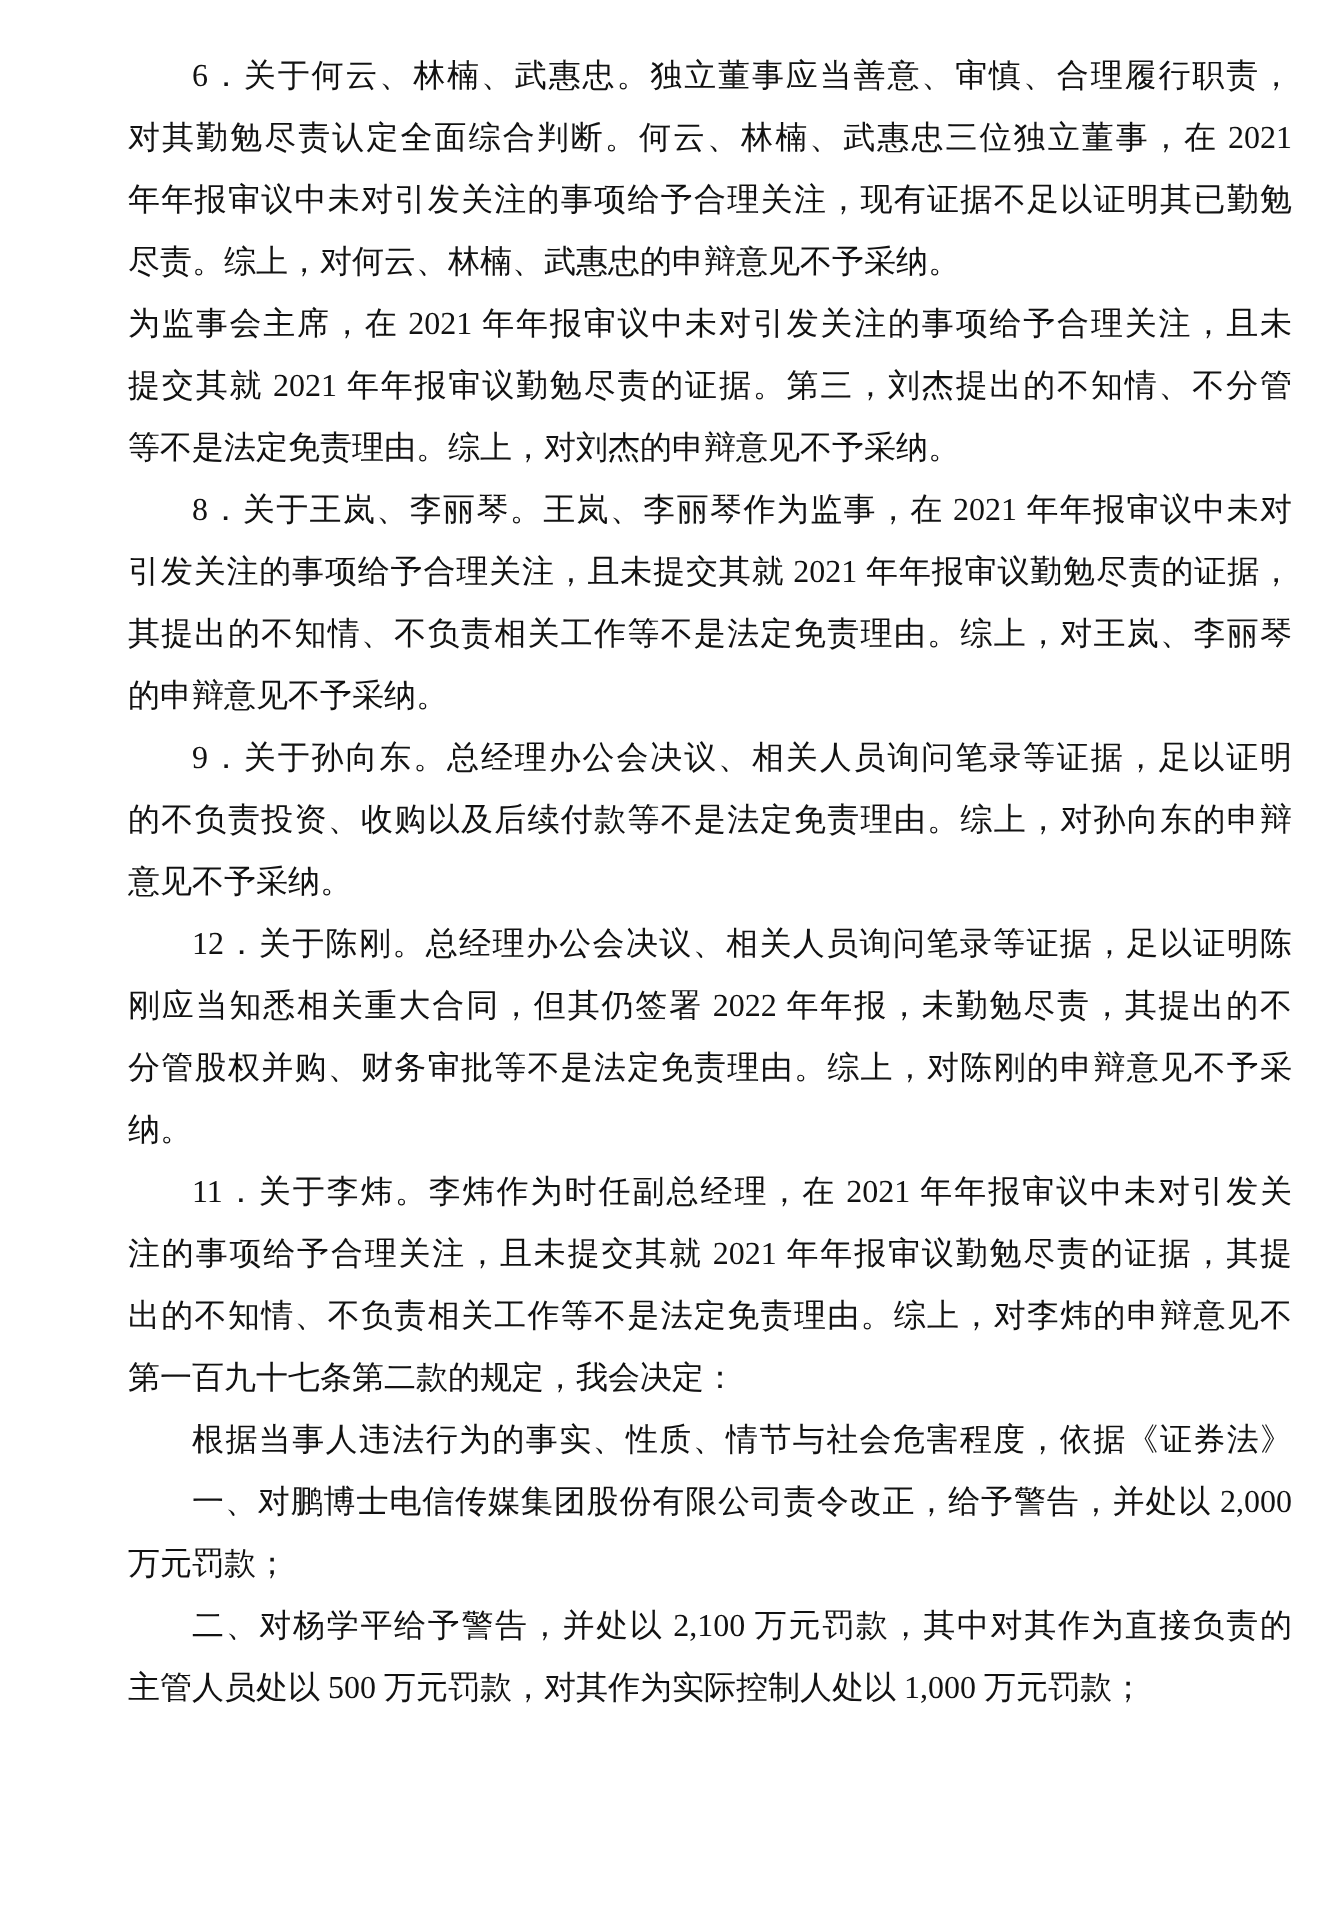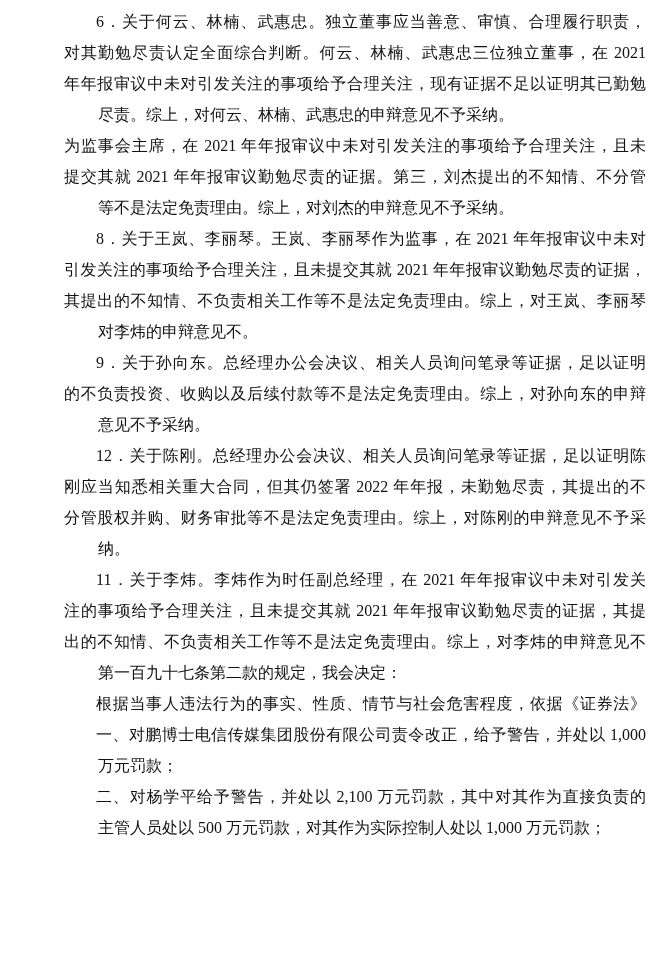--- a/index.html
+++ b/index.html
@@ -9,21 +9,21 @@
   }
   body {
     width: 664px;
     height: 965px;
     overflow: hidden;
   }
   .page {
     box-sizing: border-box;
     width: 664px;
     height: 965px;
-    padding: 6px 18px 0 64px;
+    padding: 23px 18px 0 64px;
     background: #ffffff;
   }
   .paragraph {
     margin: 0;
     padding: 0;
   }
   .line {
     font-family: "Liberation Serif", "DejaVu Serif", serif;
     font-size: 16px;
     line-height: 31px;
@@ -33,21 +33,20 @@
     text-align: justify;
     
     text-align-last: justify;
     text-justify: inter-ideograph;
   }
   .line.first {
     text-indent: 2em;
   }
   .line.last {
     text-align-last: left;
-    margin-left: 34px;
   }
 </style>
 </head>
 <body>
 
 <main class="page">
   <div id="document-body">
       <div class="paragraph">
         <div class="line first">6．关于何云、林楠、武惠忠。独立董事应当善意、审慎、合理履行职责，</div>
         <div class="line">对其勤勉尽责认定全面综合判断。何云、林楠、武惠忠三位独立董事，在 2021</div>
@@ -56,21 +55,21 @@
       </div>
       <div class="paragraph">
         <div class="line">为监事会主席，在 2021 年年报审议中未对引发关注的事项给予合理关注，且未</div>
         <div class="line">提交其就 2021 年年报审议勤勉尽责的证据。第三，刘杰提出的不知情、不分管</div>
         <div class="line last">等不是法定免责理由。综上，对刘杰的申辩意见不予采纳。</div>
       </div>
       <div class="paragraph">
         <div class="line first">8．关于王岚、李丽琴。王岚、李丽琴作为监事，在 2021 年年报审议中未对</div>
         <div class="line">引发关注的事项给予合理关注，且未提交其就 2021 年年报审议勤勉尽责的证据，</div>
         <div class="line">其提出的不知情、不负责相关工作等不是法定免责理由。综上，对王岚、李丽琴</div>
-        <div class="line last">对李炜的申辩意见不。</div>
+        <div class="line last">的申辩意见不予采纳。</div>
       </div>
       <div class="paragraph">
         <div class="line first">9．关于孙向东。总经理办公会决议、相关人员询问笔录等证据，足以证明</div>
         <div class="line">的不负责投资、收购以及后续付款等不是法定免责理由。综上，对孙向东的申辩</div>
         <div class="line last">意见不予采纳。</div>
       </div>
       <div class="paragraph">
         <div class="line first">12．关于陈刚。总经理办公会决议、相关人员询问笔录等证据，足以证明陈</div>
         <div class="line">刚应当知悉相关重大合同，但其仍签署 2022 年年报，未勤勉尽责，其提出的不</div>
         <div class="line">分管股权并购、财务审批等不是法定免责理由。综上，对陈刚的申辩意见不予采</div>
@@ -79,21 +78,21 @@
       <div class="paragraph">
         <div class="line first">11．关于李炜。李炜作为时任副总经理，在 2021 年年报审议中未对引发关</div>
         <div class="line">注的事项给予合理关注，且未提交其就 2021 年年报审议勤勉尽责的证据，其提</div>
         <div class="line">出的不知情、不负责相关工作等不是法定免责理由。综上，对李炜的申辩意见不</div>
       </div>
       <div class="paragraph">
         <div class="line last">第一百九十七条第二款的规定，我会决定：</div>
         <div class="line first">根据当事人违法行为的事实、性质、情节与社会危害程度，依据《证券法》</div>
       </div>
       <div class="paragraph">
-        <div class="line first">一、对鹏博士电信传媒集团股份有限公司责令改正，给予警告，并处以 1,000</div>
+        <div class="line first">一、对鹏博士电信传媒集团股份有限公司责令改正，给予警告，并处以 2,000</div>
         <div class="line last">万元罚款；</div>
       </div>
       <div class="paragraph">
         <div class="line first">二、对杨学平给予警告，并处以 2,100 万元罚款，其中对其作为直接负责的</div>
         <div class="line last">主管人员处以 500 万元罚款，对其作为实际控制人处以 1,000 万元罚款；</div>
       </div>
     </div>
 </main>
 
 </body></html>

